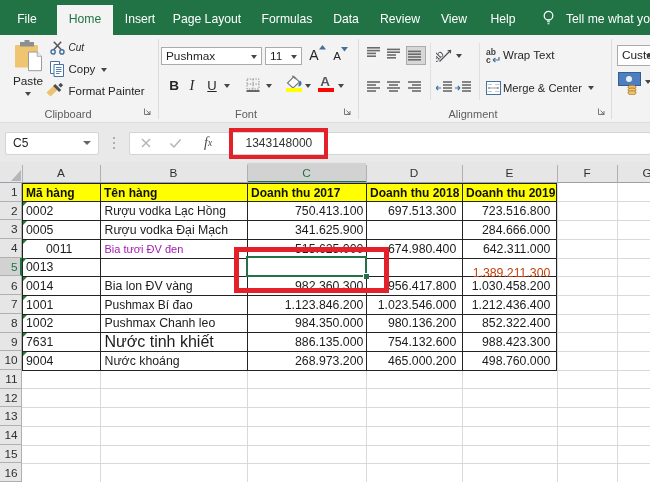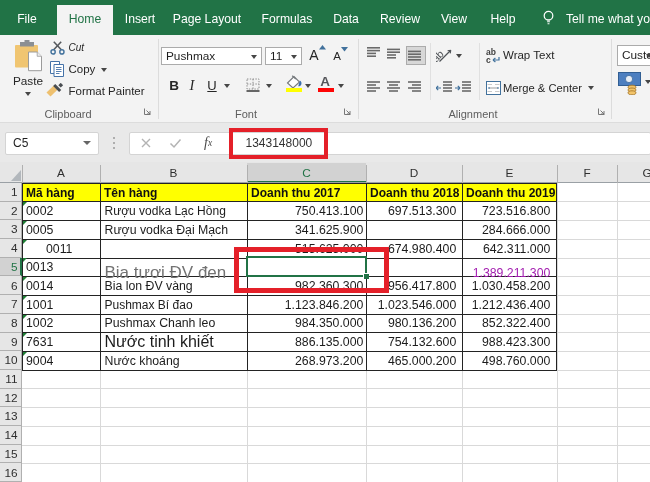--- a/index.html
+++ b/index.html
@@ -327,27 +327,27 @@
 <div style="position:absolute;left:247px;top:201.89999999999998px;width:116.4px;height:18.7px;font-size:12.3px;color:#1c1c1c;display:flex;align-items:center;white-space:nowrap;justify-content:flex-end;">750.413.100</div>
 <div style="position:absolute;left:366px;top:201.89999999999998px;width:90.3px;height:18.7px;font-size:12.3px;color:#1c1c1c;display:flex;align-items:center;white-space:nowrap;justify-content:flex-end;">697.513.300</div>
 <div style="position:absolute;left:462px;top:201.89999999999998px;width:88.4px;height:18.7px;font-size:12.3px;color:#1c1c1c;display:flex;align-items:center;white-space:nowrap;justify-content:flex-end;">723.516.800</div>
 <div style="position:absolute;left:22.9px;top:202.29999999999998px;width:0px;height:0px;border-top:4.6px solid #1e7e34;border-right:4.6px solid transparent;"></div>
 <div style="position:absolute;left:26px;top:220.6px;width:70px;height:18.7px;font-size:12.3px;color:#1c1c1c;display:flex;align-items:center;white-space:nowrap;">0005</div>
 <div style="position:absolute;left:104.5px;top:220.6px;width:140px;height:18.7px;font-size:12.3px;color:#1c1c1c;display:flex;align-items:center;white-space:nowrap;">Rượu vodka Đại Mạch</div>
 <div style="position:absolute;left:247px;top:220.6px;width:116.4px;height:18.7px;font-size:12.3px;color:#1c1c1c;display:flex;align-items:center;white-space:nowrap;justify-content:flex-end;">341.625.900</div>
 <div style="position:absolute;left:462px;top:220.6px;width:88.4px;height:18.7px;font-size:12.3px;color:#1c1c1c;display:flex;align-items:center;white-space:nowrap;justify-content:flex-end;">284.666.000</div>
 <div style="position:absolute;left:22.9px;top:221.0px;width:0px;height:0px;border-top:4.6px solid #1e7e34;border-right:4.6px solid transparent;"></div>
 <div style="position:absolute;left:26px;top:239.29999999999998px;width:70px;height:18.7px;font-size:12.3px;color:#1c1c1c;display:flex;align-items:center;white-space:nowrap;margin-left:20px;">0011</div>
-<div style="position:absolute;left:104.5px;top:239.29999999999998px;width:140px;height:18.7px;font-size:17px;color:#737373;display:flex;align-items:center;white-space:nowrap;margin-top:24px;">Bia tươi ĐV đen</div>
+<div style="position:absolute;left:104.5px;top:239.29999999999998px;width:140px;height:18.7px;font-size:11px;color:#a21caf;display:flex;align-items:center;white-space:nowrap;">Bia tươi ĐV đen</div>
 <div style="position:absolute;left:247px;top:239.29999999999998px;width:116.4px;height:18.7px;font-size:12.3px;color:#1c1c1c;display:flex;align-items:center;white-space:nowrap;justify-content:flex-end;">515.625.000</div>
 <div style="position:absolute;left:366px;top:239.29999999999998px;width:90.3px;height:18.7px;font-size:12.3px;color:#1c1c1c;display:flex;align-items:center;white-space:nowrap;justify-content:flex-end;">674.980.400</div>
 <div style="position:absolute;left:462px;top:239.29999999999998px;width:88.4px;height:18.7px;font-size:12.3px;color:#1c1c1c;display:flex;align-items:center;white-space:nowrap;justify-content:flex-end;">642.311.000</div>
 <div style="position:absolute;left:22.9px;top:239.7px;width:0px;height:0px;border-top:4.6px solid #1e7e34;border-right:4.6px solid transparent;"></div>
 <div style="position:absolute;left:26px;top:258.0px;width:70px;height:18.7px;font-size:12.3px;color:#1c1c1c;display:flex;align-items:center;white-space:nowrap;">0013</div>
-<div style="position:absolute;left:462px;top:258.0px;width:88.4px;height:29px;font-size:12.3px;color:#a21caf;display:flex;align-items:center;white-space:nowrap;justify-content:flex-end;">1.389.211.300</div>
+<div style="position:absolute;left:462px;top:258.0px;width:88.4px;height:29px;font-size:12.3px;color:#c2410c;display:flex;align-items:center;white-space:nowrap;justify-content:flex-end;">1.389.211.300</div>
 <div style="position:absolute;left:22.9px;top:258.4px;width:0px;height:0px;border-top:4.6px solid #1e7e34;border-right:4.6px solid transparent;"></div>
 <div style="position:absolute;left:26px;top:276.7px;width:70px;height:18.7px;font-size:12.3px;color:#1c1c1c;display:flex;align-items:center;white-space:nowrap;">0014</div>
 <div style="position:absolute;left:104.5px;top:276.7px;width:140px;height:18.7px;font-size:12.3px;color:#1c1c1c;display:flex;align-items:center;white-space:nowrap;">Bia lon ĐV vàng</div>
 <div style="position:absolute;left:247px;top:276.7px;width:116.4px;height:18.7px;font-size:12.3px;color:#1c1c1c;display:flex;align-items:center;white-space:nowrap;justify-content:flex-end;">982.360.300</div>
 <div style="position:absolute;left:366px;top:276.7px;width:90.3px;height:18.7px;font-size:12.3px;color:#1c1c1c;display:flex;align-items:center;white-space:nowrap;justify-content:flex-end;">956.417.800</div>
 <div style="position:absolute;left:462px;top:276.7px;width:88.4px;height:18.7px;font-size:12.3px;color:#1c1c1c;display:flex;align-items:center;white-space:nowrap;justify-content:flex-end;">1.030.458.200</div>
 <div style="position:absolute;left:22.9px;top:277.09999999999997px;width:0px;height:0px;border-top:4.6px solid #1e7e34;border-right:4.6px solid transparent;"></div>
 <div style="position:absolute;left:26px;top:295.4px;width:70px;height:18.7px;font-size:12.3px;color:#1c1c1c;display:flex;align-items:center;white-space:nowrap;">1001</div>
 <div style="position:absolute;left:104.5px;top:295.4px;width:140px;height:18.7px;font-size:12px;color:#1c1c1c;display:flex;align-items:center;white-space:nowrap;">Pushmax Bí đao</div>
 <div style="position:absolute;left:247px;top:295.4px;width:116.4px;height:18.7px;font-size:12.3px;color:#1c1c1c;display:flex;align-items:center;white-space:nowrap;justify-content:flex-end;">1.123.846.200</div>

